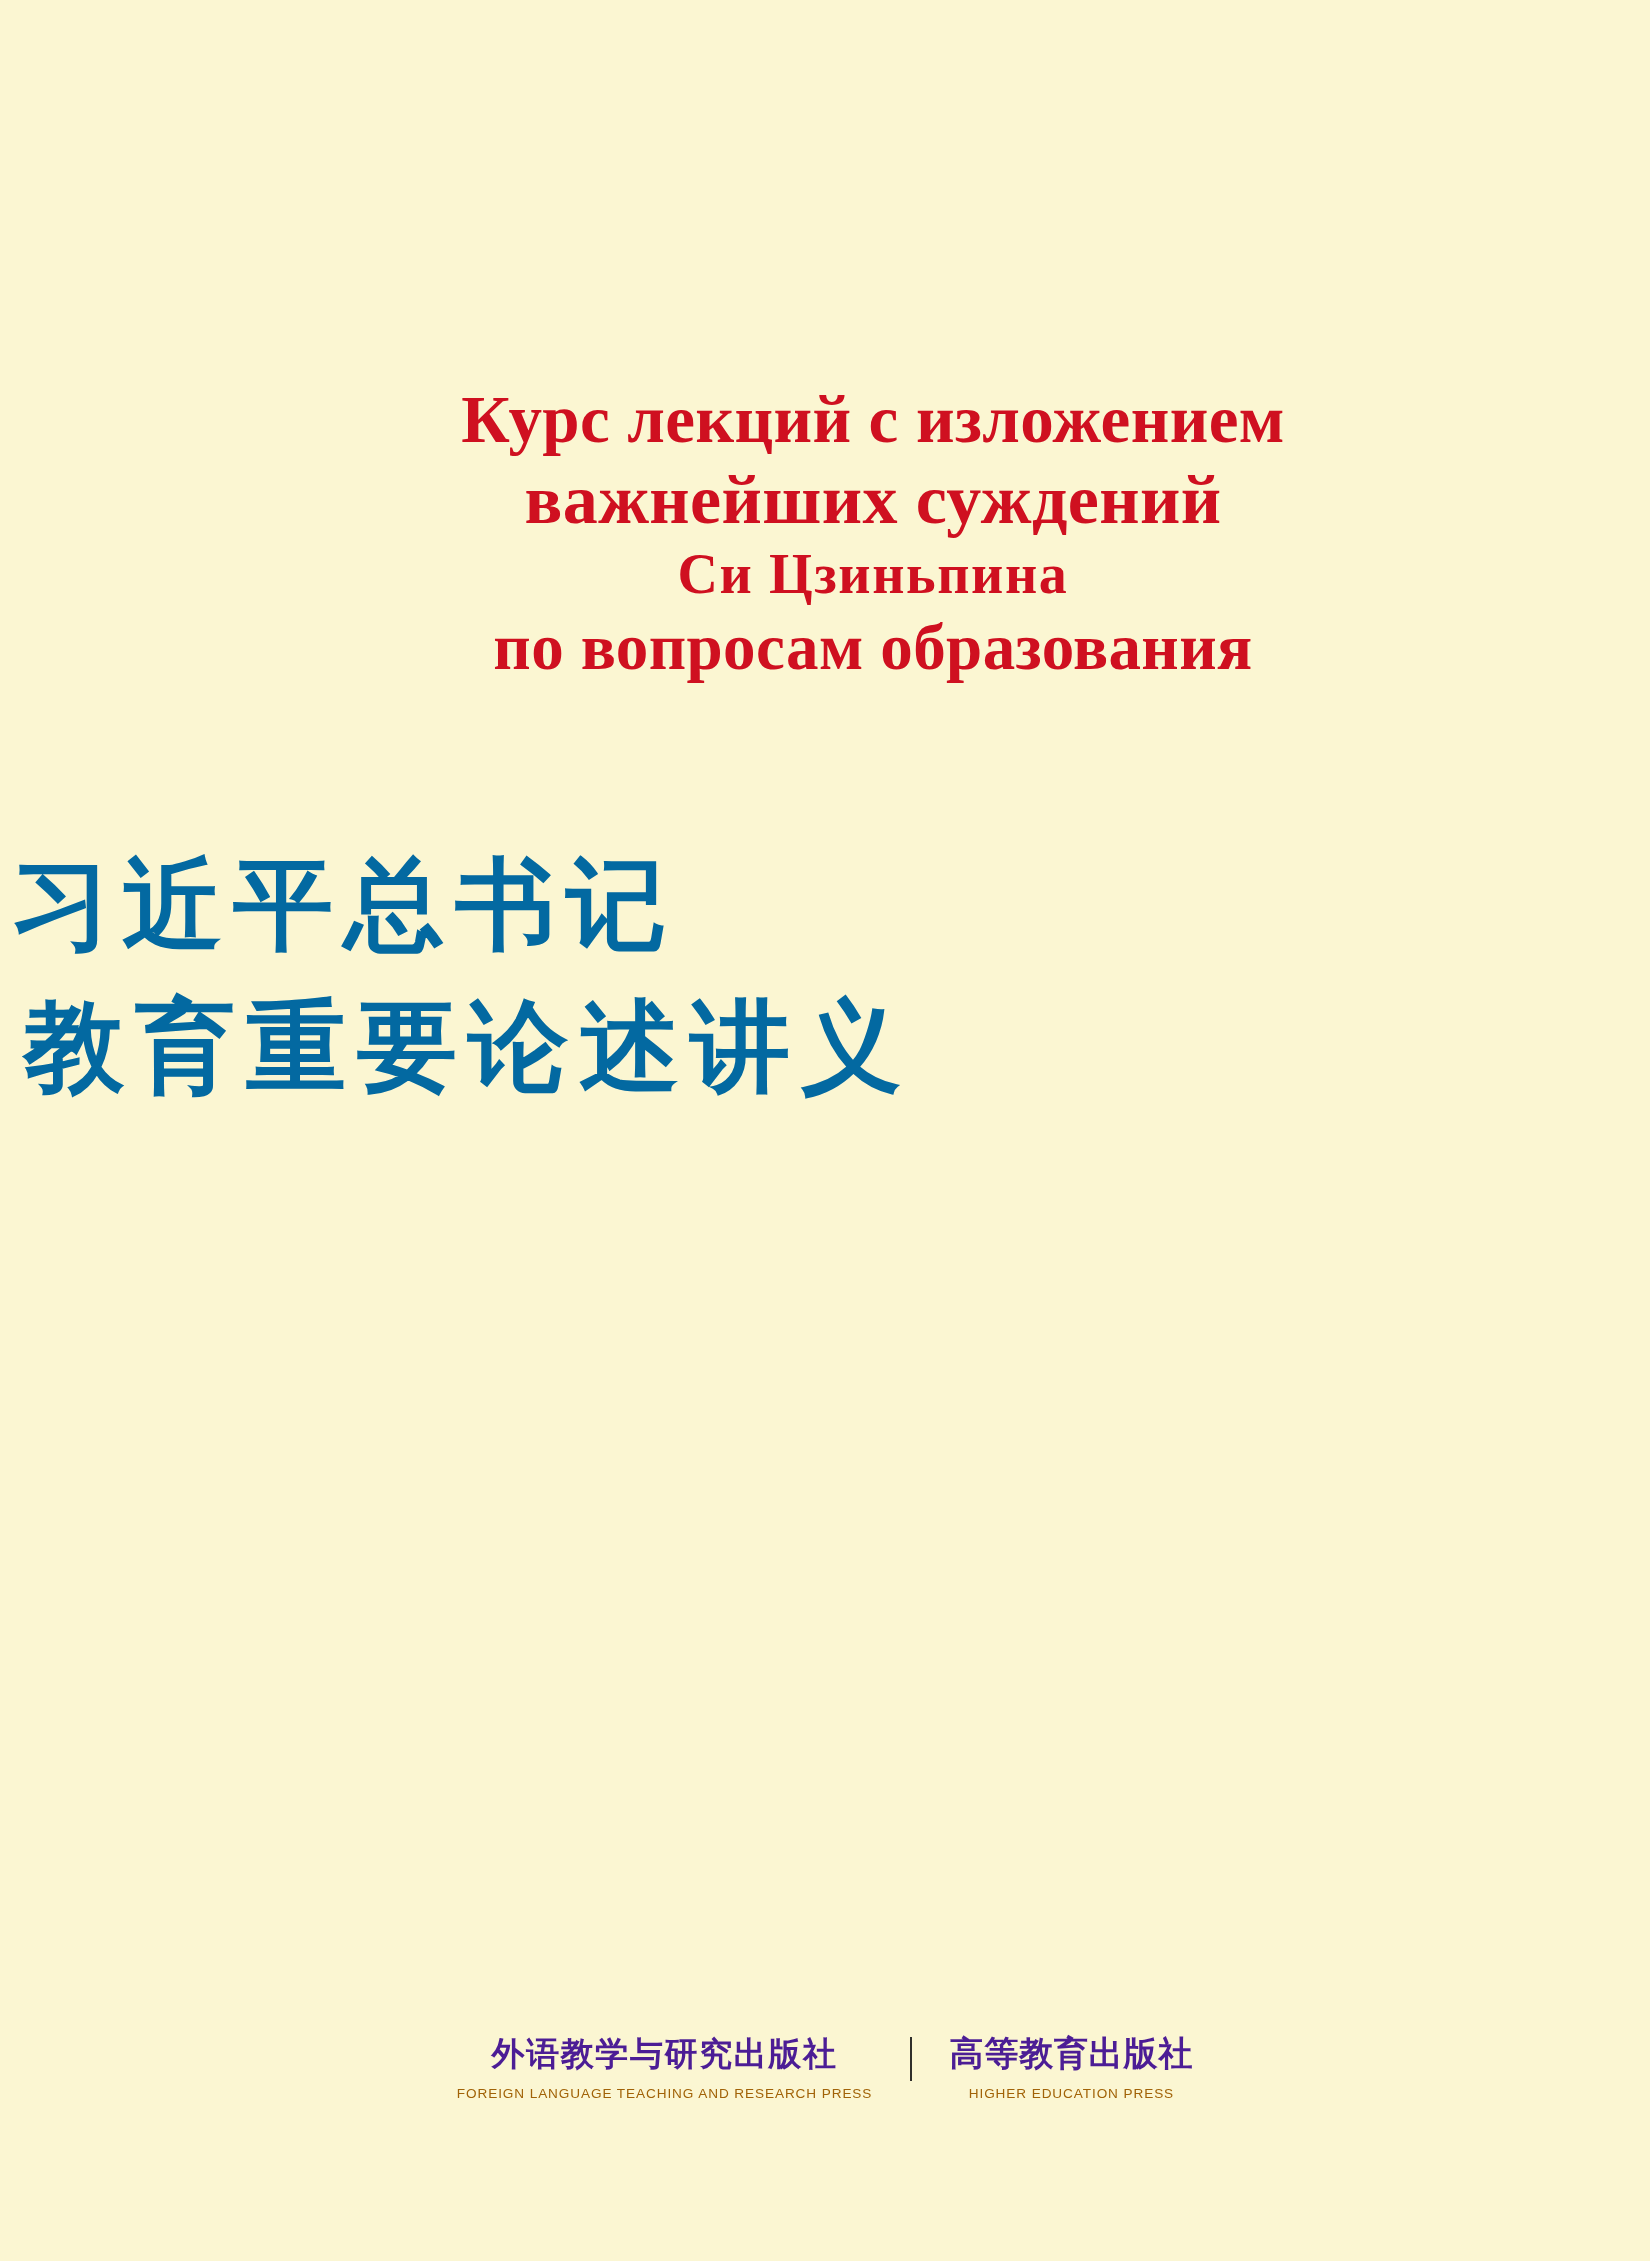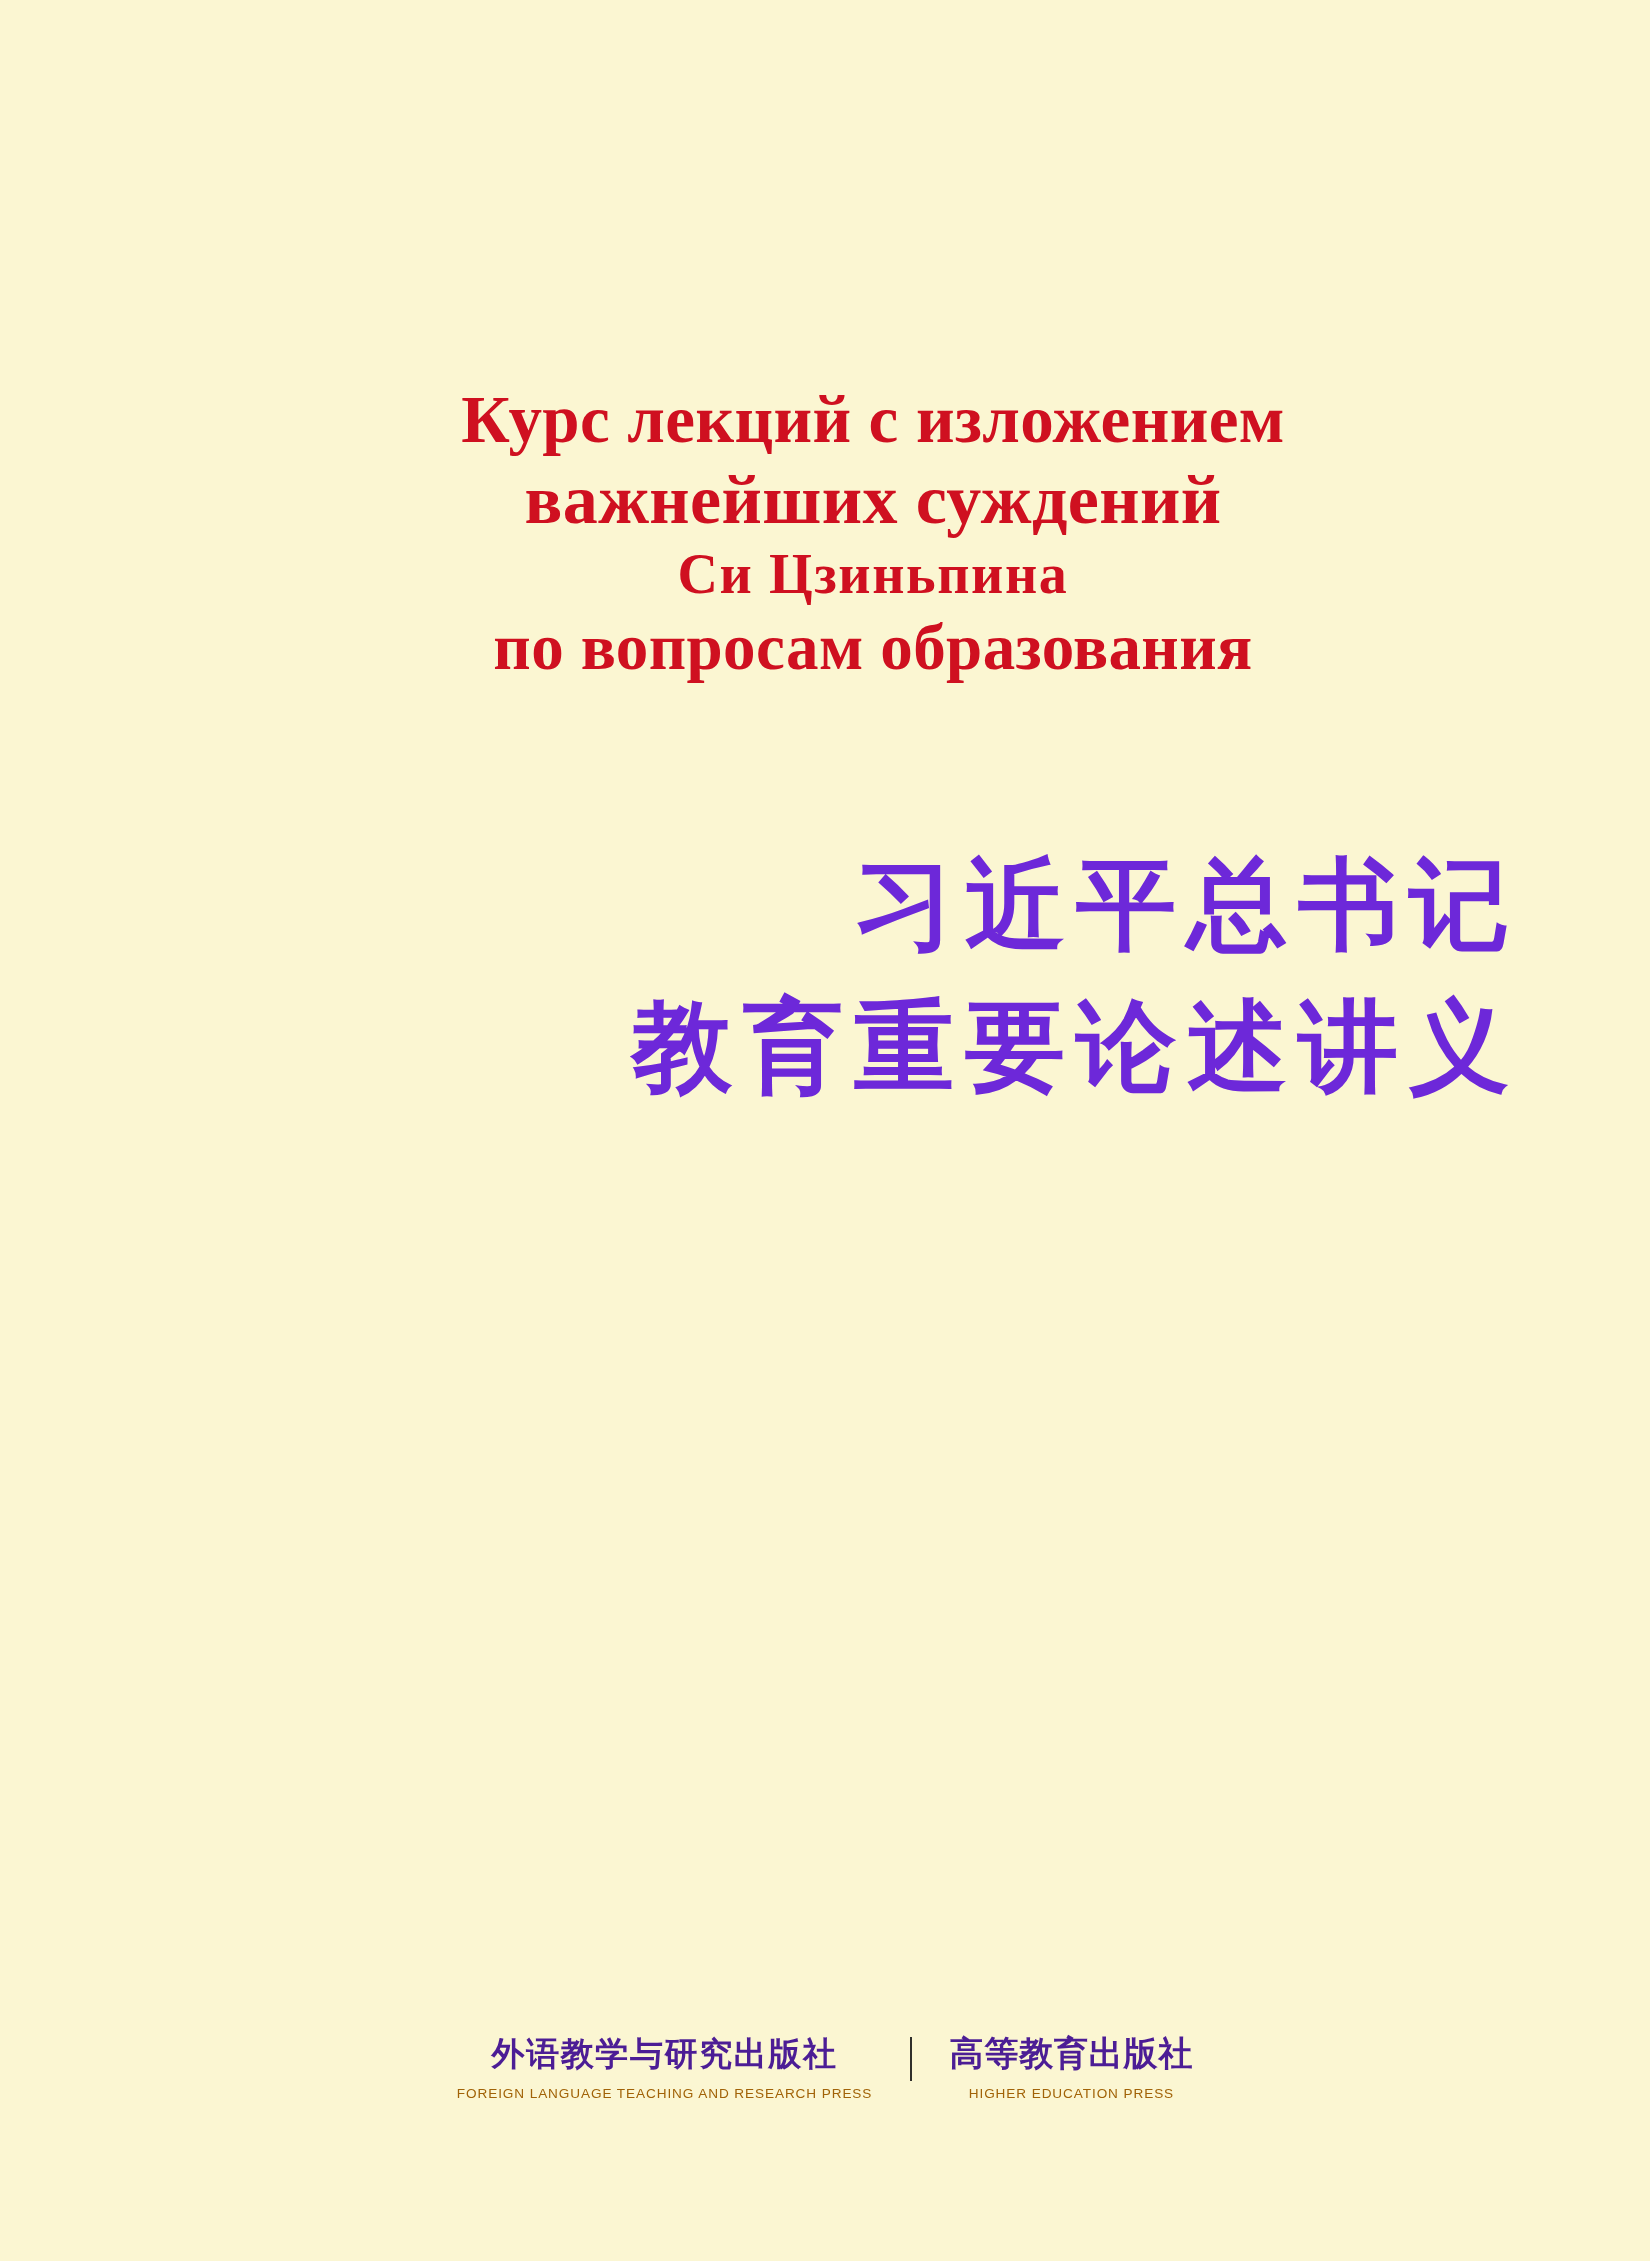--- a/index.html
+++ b/index.html
@@ -42,22 +42,22 @@
   .title-ru .ln2 { font-size: 70px; letter-spacing: 0.4px; }
   .title-ru .ln3 { font-size: 56px; letter-spacing: 1.6px; margin-top: 1.6px; }
   .title-ru .ln4 { font-size: 65px; letter-spacing: 0.4px; margin-top: 3.1px; }
 
   
   .title-zh {
     position: absolute;
     top: 842px;
     left: 0;
     width: 1520px;
-    text-align: right;
-    color: #6d28d9;
+    text-align: left;
+    color: #0369a1;
     font-family: "Liberation Serif", serif;
     font-weight: bold;
     line-height: 1.28;
   }
   .title-zh .zh-ln {
     display: block;
     white-space: nowrap;
   }
   .title-zh .zh1 { font-size: 100px; letter-spacing: 11px; text-indent: 11px; }
   .title-zh .zh2 { font-size: 100px; letter-spacing: 11px; text-indent: 11px; margin-top: 14px; margin-left: 13px; }

